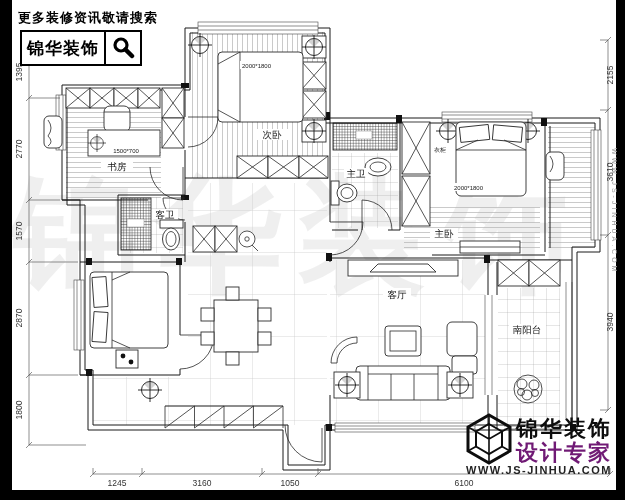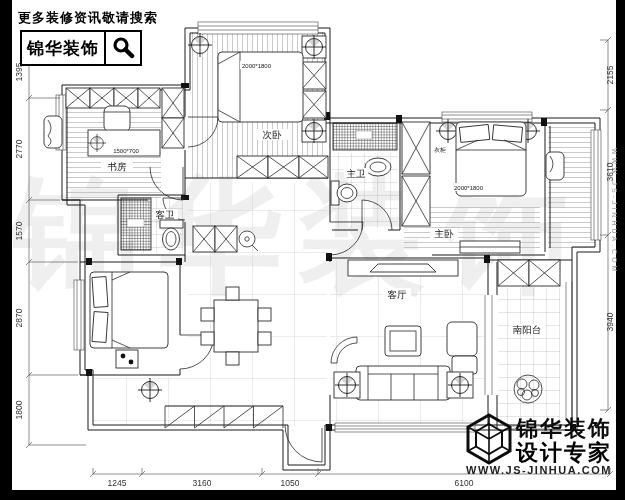--- a/index.html
+++ b/index.html
@@ -14,21 +14,21 @@
   #logo-box{position:absolute;left:20px;top:30px;width:118px;height:32px;border:2px solid #000;
             display:flex;align-items:stretch;background:#fff;}
   #logo-box .txt{flex:1;display:flex;align-items:center;justify-content:center;
                  font-size:17px;font-weight:bold;color:#000;letter-spacing:1px;white-space:nowrap;}
   #logo-box .mag{width:34px;border-left:2px solid #000;display:flex;align-items:center;justify-content:center;}
   #watermark{position:absolute;left:10px;top:150px;font-size:128px;font-weight:bold;color:#000;
              opacity:0.06;letter-spacing:16px;white-space:nowrap;pointer-events:none;}
   #site-vertical{position:absolute;left:618px;top:148px;transform:rotate(90deg);transform-origin:0 0;
                  font-size:7px;color:#999;letter-spacing:3px;white-space:nowrap;}
   #brand-name{position:absolute;left:516px;top:414px;font-size:22px;font-weight:bold;color:#0d0d0d;letter-spacing:2px;}
-  #brand-tagline{position:absolute;left:516px;top:438px;font-size:22px;font-weight:bold;color:#000000;letter-spacing:2px;}
+  #brand-tagline{position:absolute;left:516px;top:438px;font-size:22px;font-weight:bold;color:#701a75;letter-spacing:2px;}
   #brand-site{position:absolute;left:466px;top:464px;font-size:11px;font-weight:bold;color:#222;letter-spacing:1.5px;}
   svg text{font-family:"Liberation Sans","DejaVu Sans",sans-serif;fill:#111;}
   .rlabel{font-size:9.5px;}
   .tiny{font-size:6px;fill:#222;}
   .dim{font-size:8.5px;fill:#333;}
   .w{stroke:#1a1a1a;fill:none;stroke-width:1;}
   .thin{stroke:#444;fill:none;stroke-width:0.6;}
   .furn{stroke:#2a2a2a;fill:#fff;stroke-width:0.9;}
   .furnl{stroke:#2a2a2a;fill:none;stroke-width:0.8;}
 </style>

